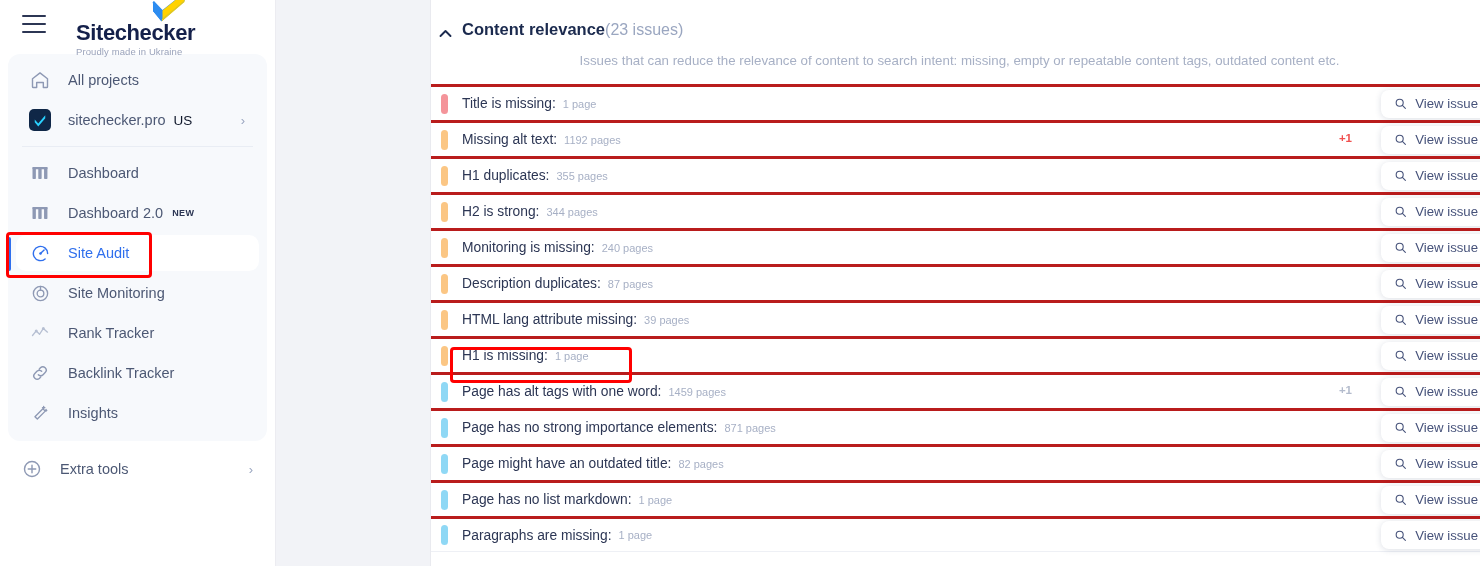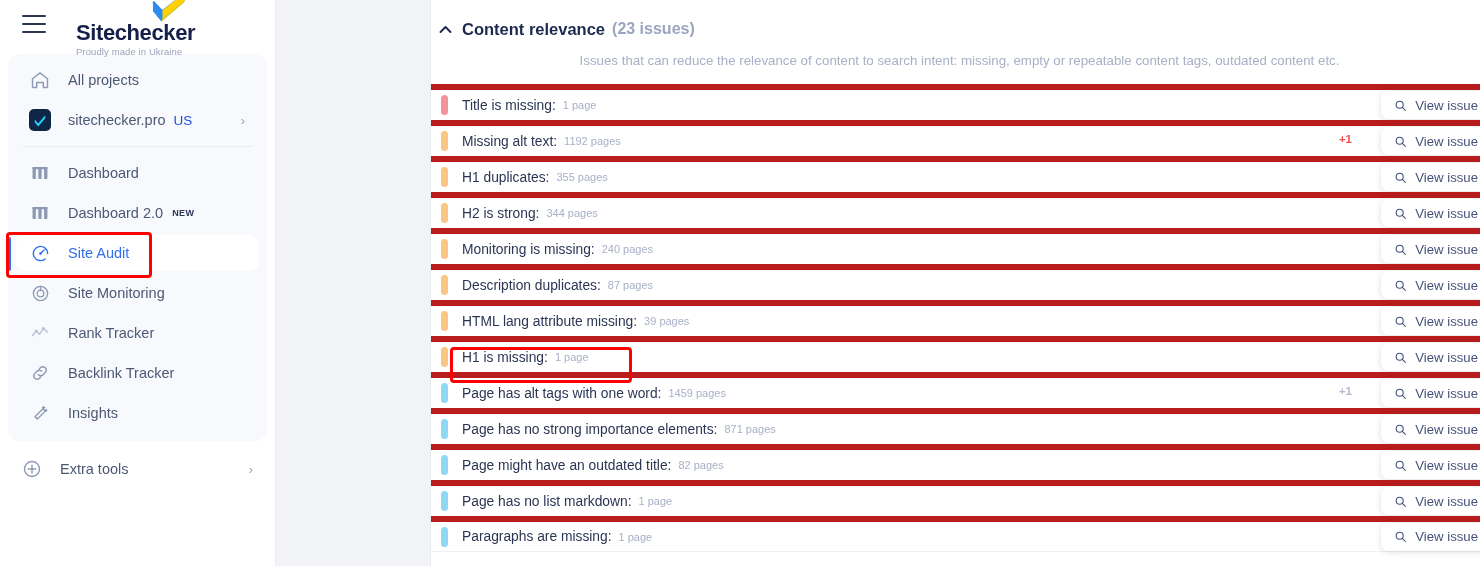--- a/index.html
+++ b/index.html
@@ -43,21 +43,21 @@
     height: 40px;
     padding-left: 20px;
     position: relative;
     cursor: pointer;
     font-size: 14.5px;
     color: #4c5874;
   }
   .sb-item .ico { width: 24px; height: 24px; margin-right: 16px; display:flex; align-items:center; justify-content:center; flex:0 0 24px; }
   .sb-item .lbl { white-space: nowrap; }
   .sb-item .chev { margin-left: auto; margin-right: 22px; color:#9aa6c0; font-size: 13px; }
-  .sb-item .region { color:#1d4ed8; font-size: 13.5px; margin-left: 8px; }
+  .sb-item .region { color:#0f172a; font-size: 13.5px; margin-left: 8px; }
   .badge-new {
     font-size: 9px; font-weight: 700; color:#2c3654;
     letter-spacing: 0.4px; margin-left: 9px;
   }
   .sb-item.active { color: #2f6fed; }
 
   .active-wrap { position: relative; }
   .active-wrap .bar {
     position: absolute; left: 0; top: 4px; width: 3px; height: 34px;
     background: #2f6fed; border-radius: 0 2px 2px 0;
@@ -91,39 +91,39 @@
   
   .main {
     flex: 1 1 auto;
     background: #ffffff;
     height: 566px;
     position: relative;
     padding: 0 0 0 0;
     overflow: hidden;
   }
   .sec-head {
-    display:flex; align-items:flex-start;
+    display:flex; align-items:flex-end;
     padding: 20px 0 0 8px;
     margin-left: 0;
   }
   .chev-up {
     color:#1b2a4e; font-size: 15px; margin-right: 10px; line-height:1;
     display:inline-block; transform: translateY(1px);
   }
   .sec-title { font-size: 16.5px; color:#1b2a4e; font-weight: 600; }
-  .sec-count { font-size: 16px; color:#9aa6c0; font-weight: 700; margin-left: 7px; }
+  .sec-count { font-size: 16px; color:#9aa6c0; font-weight: 400; margin-left: 0; }
   .sec-desc {
     font-size: 13.3px; color:#a7b0c5; padding: 14px 0 0 8px; text-align: center;
   }
 
   .issues { margin-top: 16px; }
   .row {
     display:flex; align-items:center;
     height: 36px;
-    border-top: 6px solid #b91c1c;
+    border-top: 3px solid #b91c1c;
     position: relative;
     padding-left: 10px;
     justify-content: space-between;
   }
   .row:last-child { border-bottom: 1px solid #eef0f5; }
   .sev { width: 7px; height: 20px; border-radius: 4px; flex:0 0 7px; margin-right: 14px; }
   .sev.red { background:#f4949a; }
   .sev.orange { background:#fbc684; }
   .sev.blue { background:#8fd8f5; }
   .issue-name { font-size: 13.8px; color:#2c3654; font-weight: 500; }

